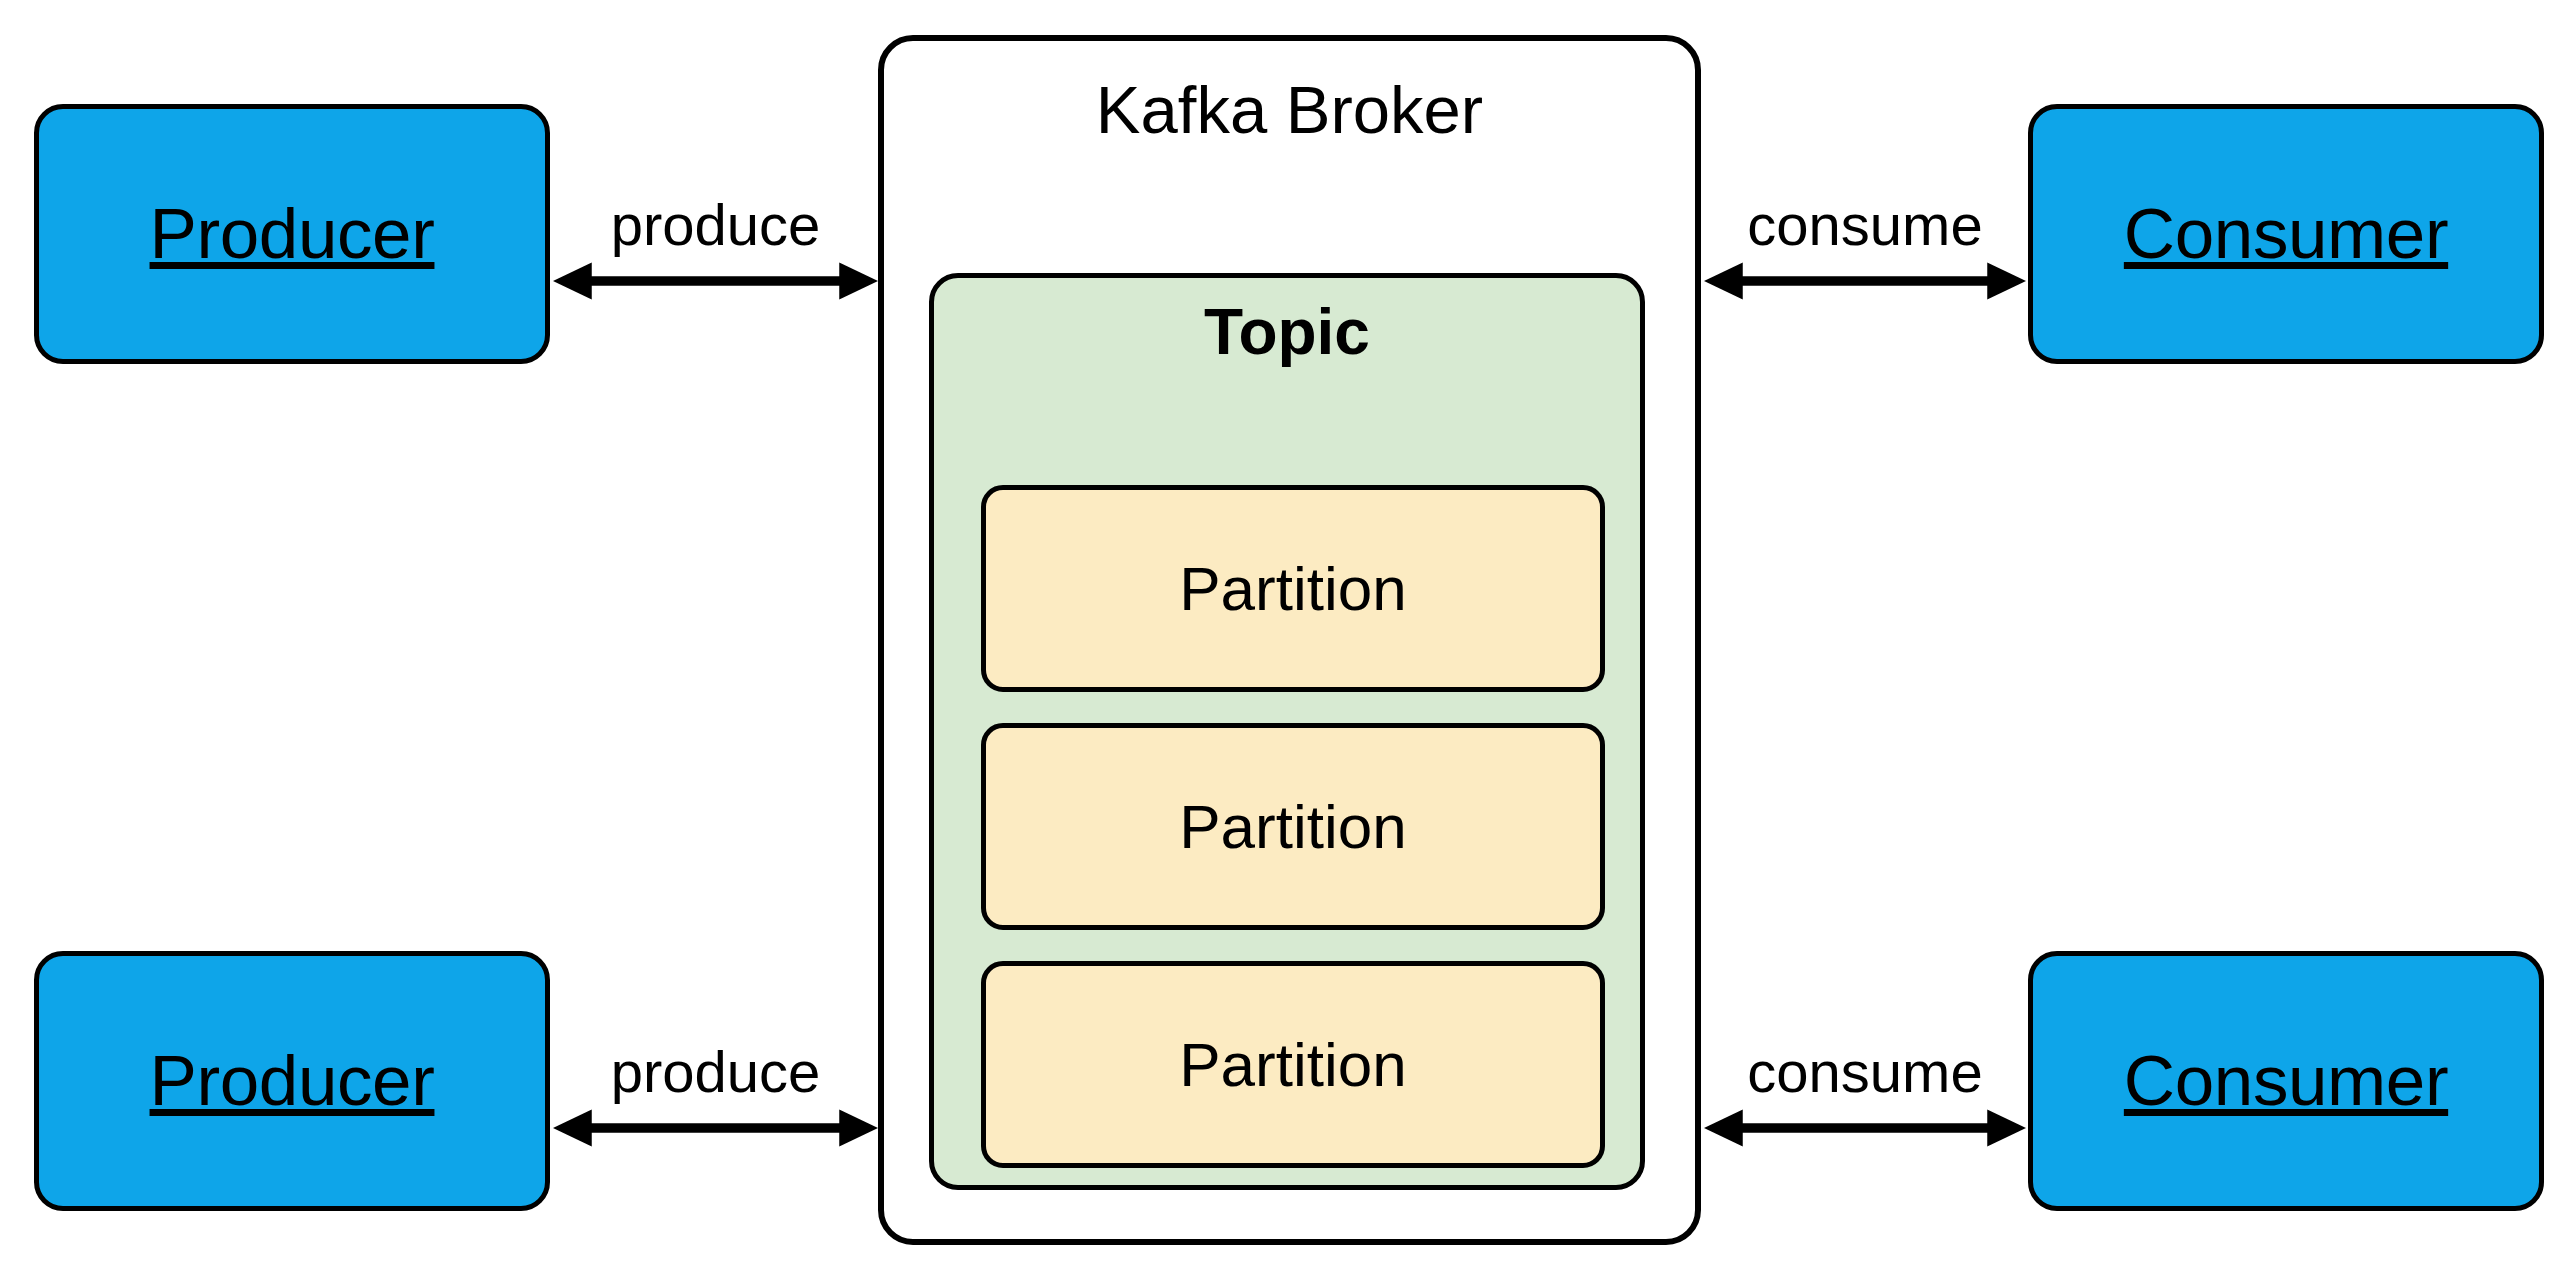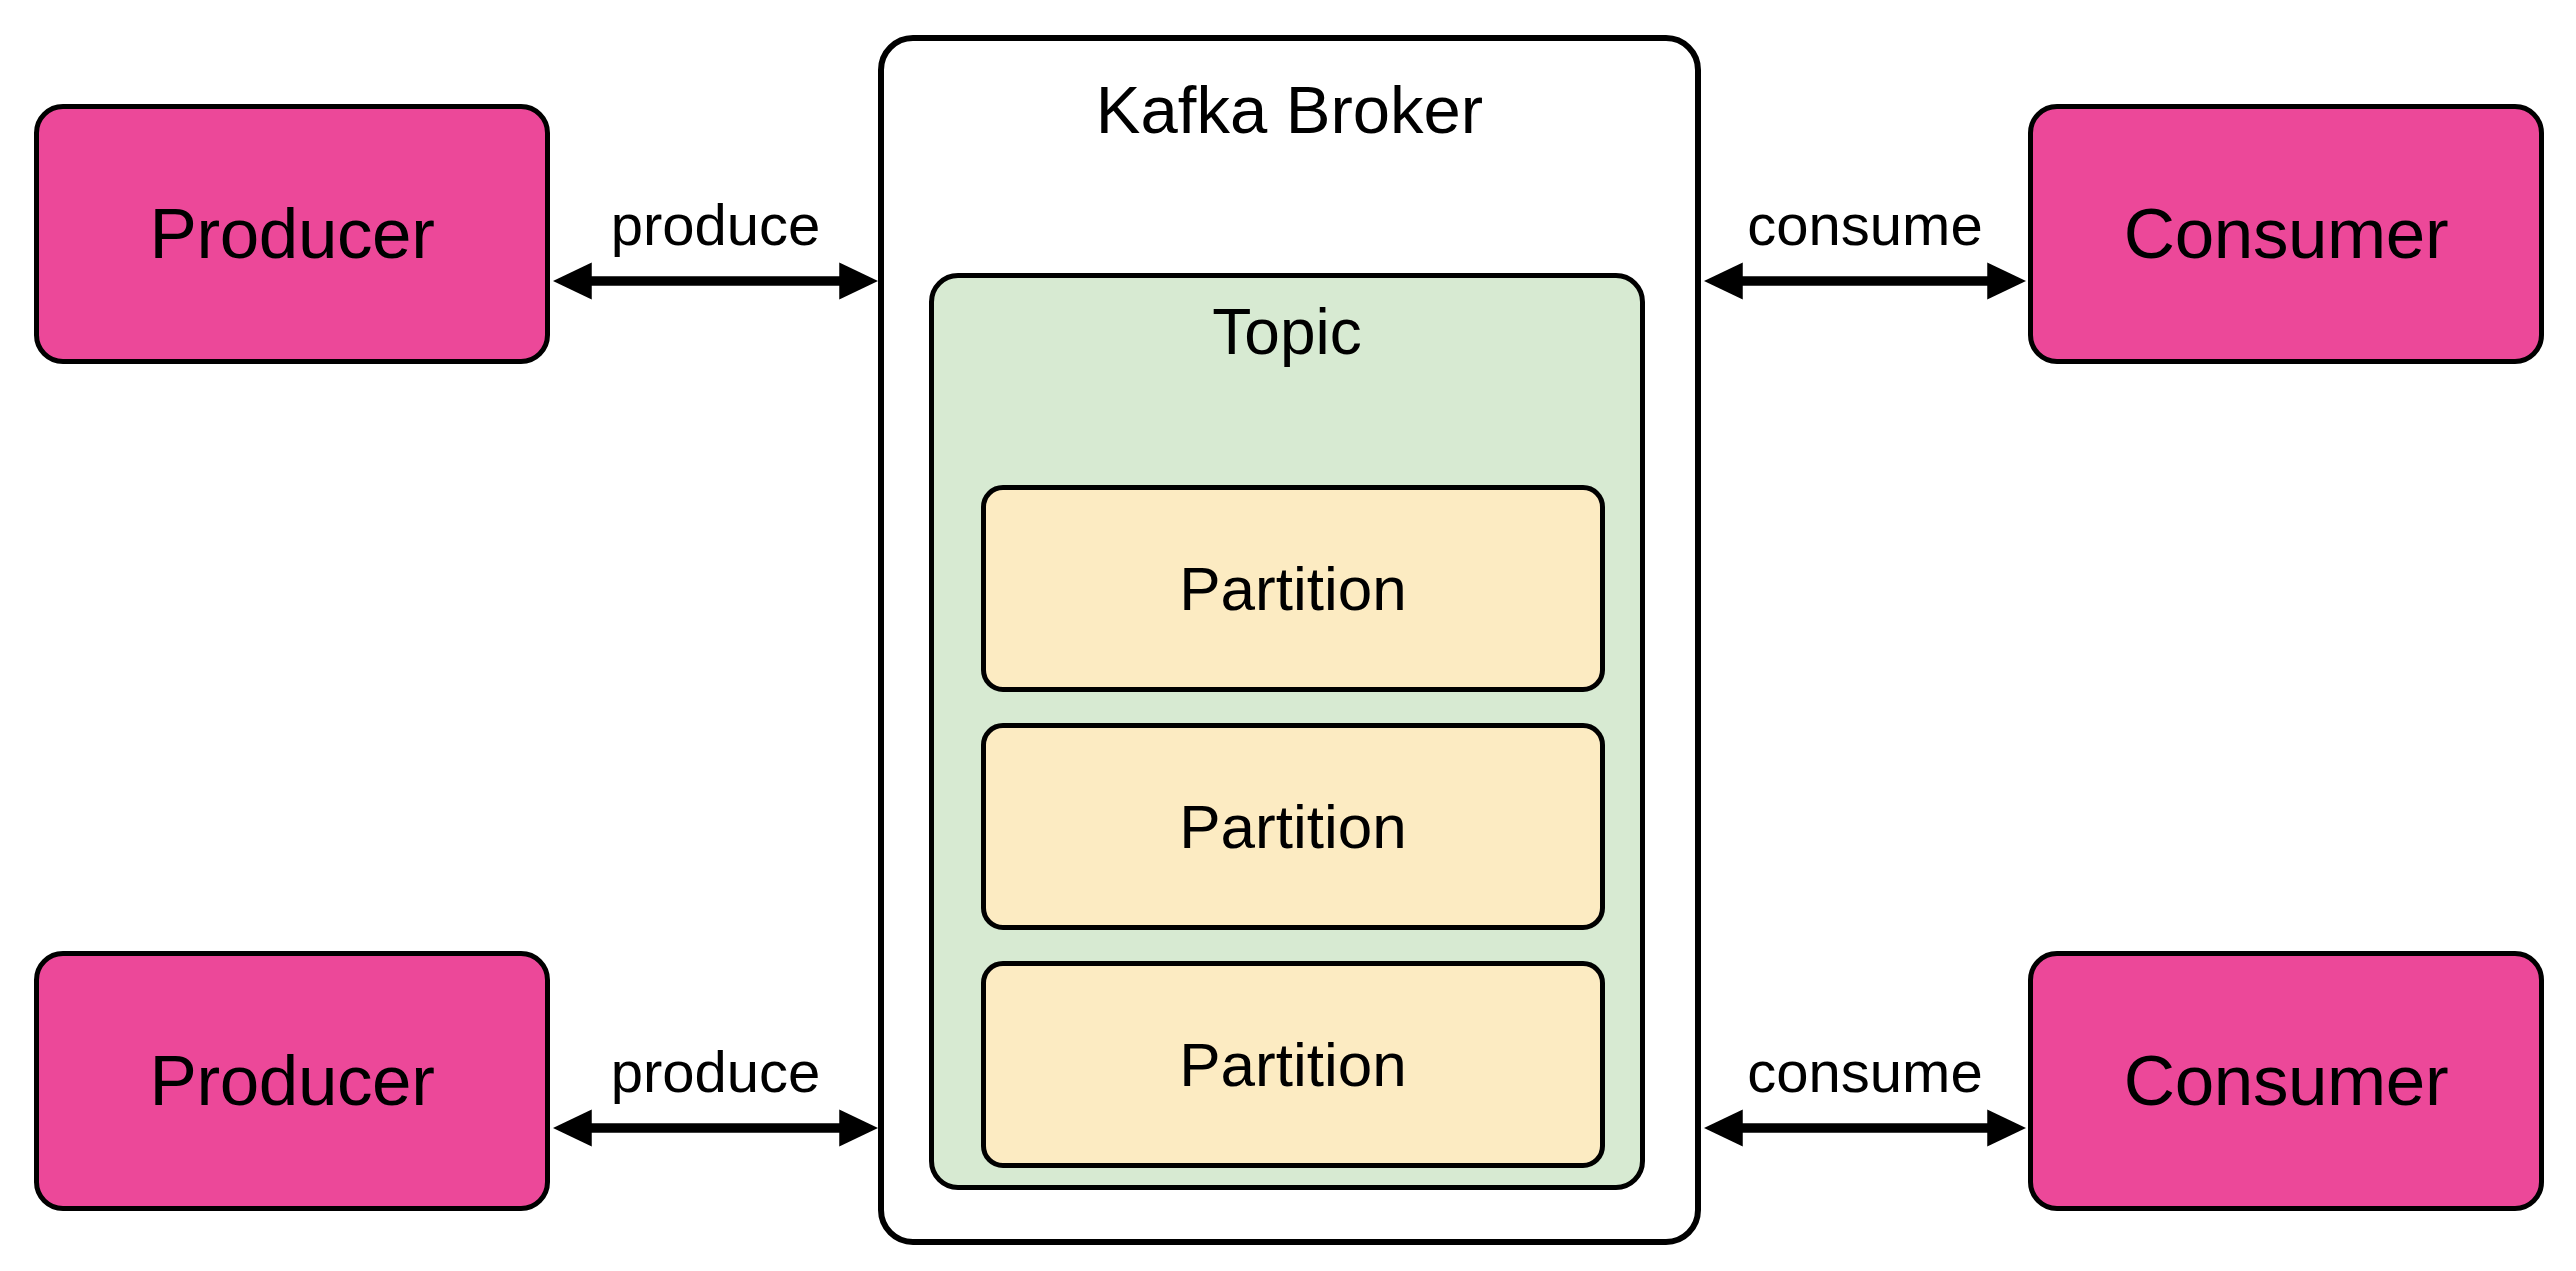--- a/index.html
+++ b/index.html
@@ -27,23 +27,24 @@
     align-items: center;
     justify-content: center;
     color: #000000;
     text-align: center;
     line-height: 1.05;
   }
 
   .endpoint-box {
     border: 5.9px solid #000000;
     border-radius: 29px;
-    background: #ec4899;
+    background: #0ea5e9;
     font-size: 71px;
     letter-spacing: -0.4px;
+    text-decoration: underline;
   }
 
   .broker-box {
     border: 6.7px solid #000000;
     border-radius: 35px;
     background: #ffffff;
     display: block;
   }
 
   .broker-title {
@@ -69,20 +70,21 @@
   .topic-title {
     position: absolute;
     left: 0;
     right: 0;
     top: 18.5px;
     text-align: center;
     font-size: 64px;
     color: #000000;
     line-height: 1.1;
     white-space: nowrap;
+    font-weight: bold;
   }
 
   .partition-box {
     position: absolute;
     box-sizing: border-box;
     border: 5.9px solid #000000;
     border-radius: 22px;
     background: #fcebc2;
     display: flex;
     align-items: center;

